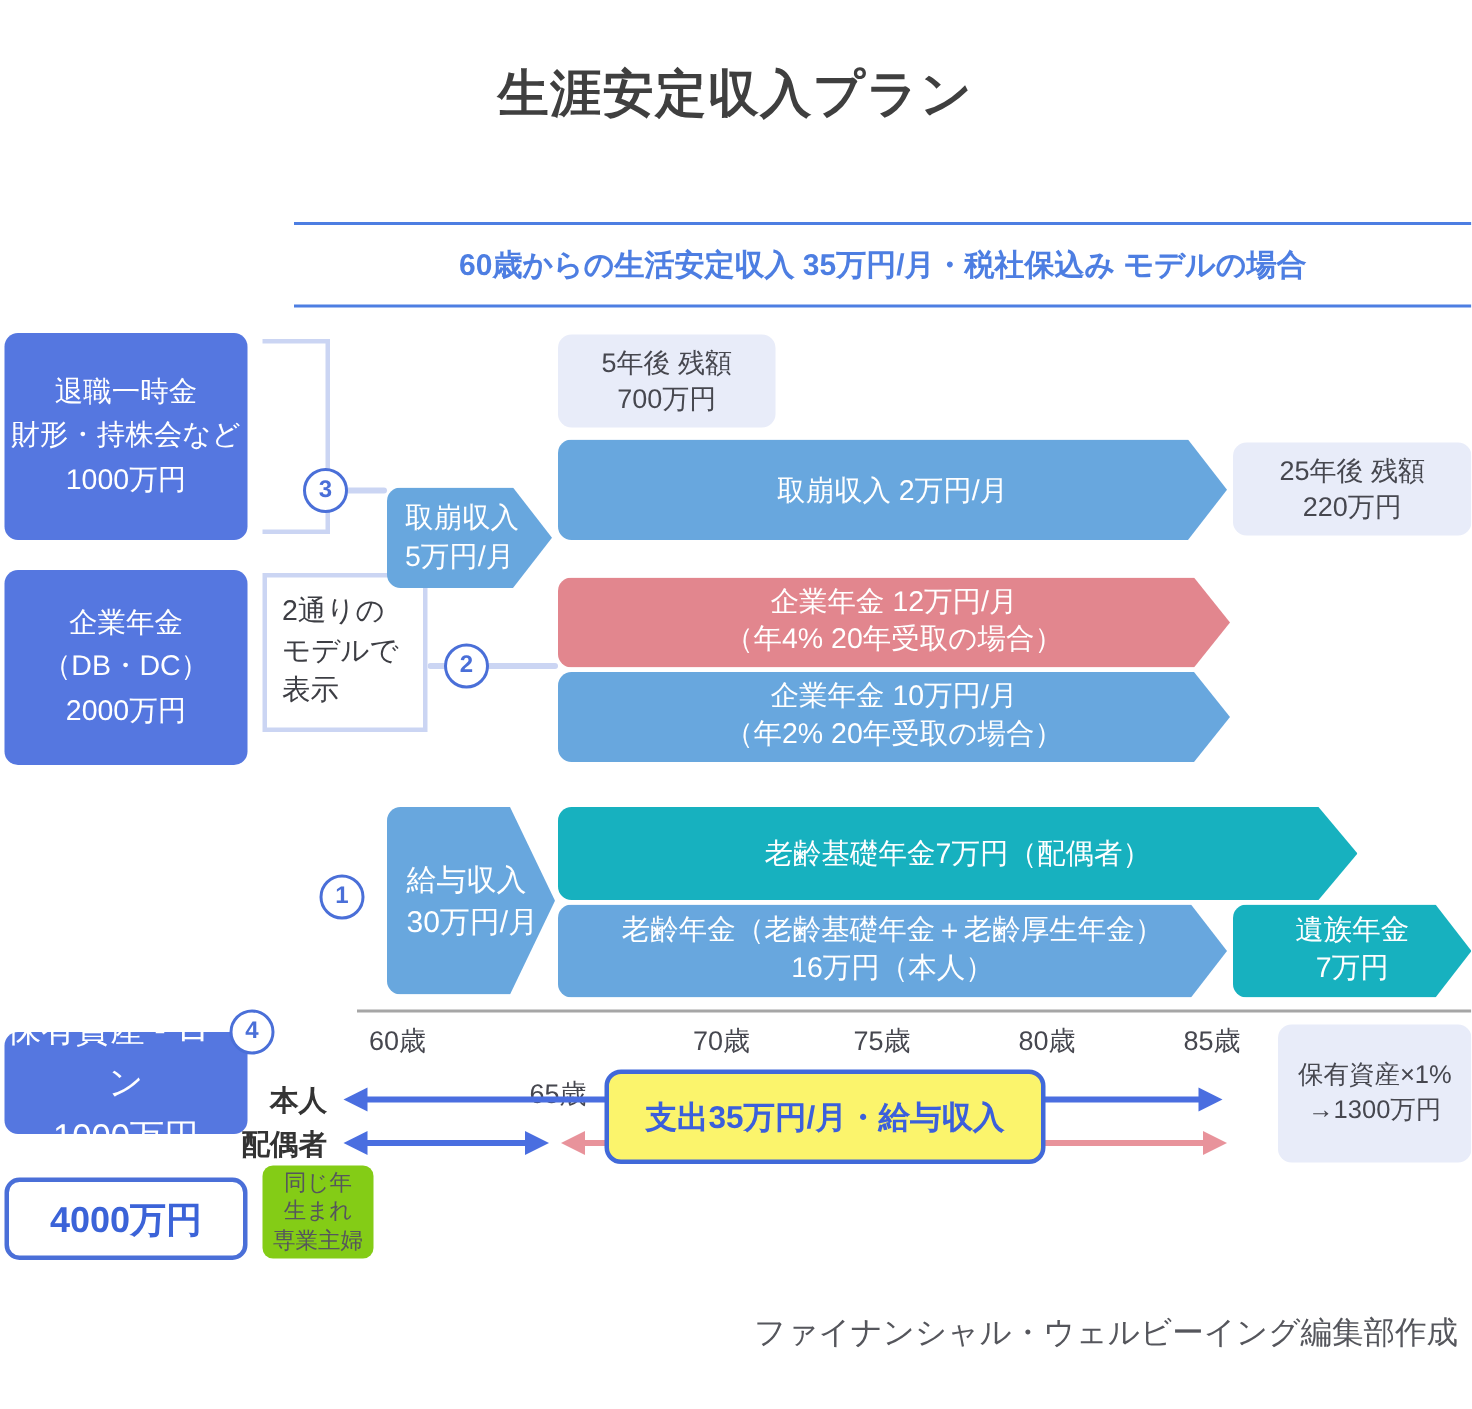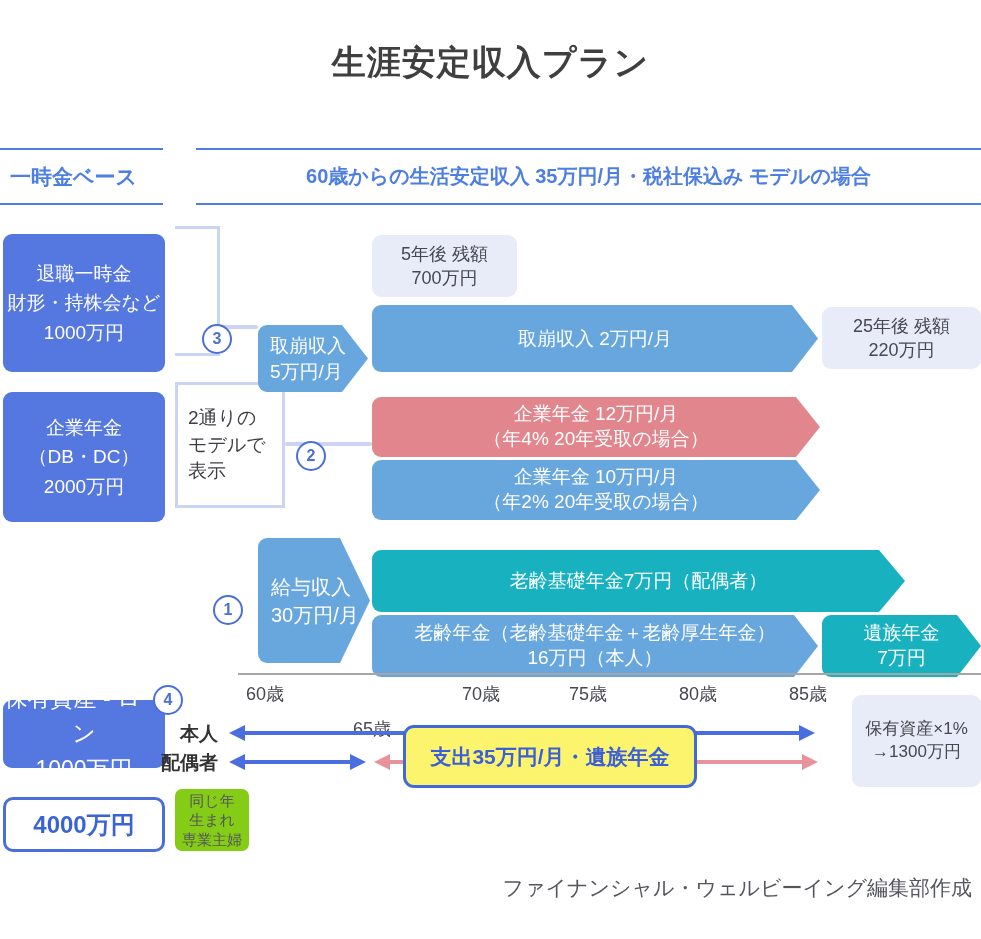--- a/index.html
+++ b/index.html
@@ -4,21 +4,21 @@
 <style>
   :root{
     --royal:#5577E0; --sky:#68A7DE; --teal:#17B1BF; --pink:#E2868E;
     --lav:#E8ECF9; --lavline:#CBD5F3; --accent:#4A6FD8; --hblue:#4D7EE2;
     --yellow:#FBF46C; --abl:#4A6EE0; --apk:#E8939B; --ink:#3F4046;
   }
   *{margin:0;padding:0;box-sizing:border-box;}
   body{background:#fff;font-family:"Liberation Sans","DejaVu Sans",sans-serif;}
   .stage{position:relative;width:981px;height:939px;background:#fff;overflow:hidden;}
   .abs{position:absolute;}
-  .flexc{display:flex;align-items:center;justify-content:center;text-align:center;margin-top:12px;}
+  .flexc{display:flex;align-items:center;justify-content:center;text-align:center;}
   .flexl{display:flex;flex-direction:column;justify-content:center;}
   .ml{white-space:pre-line;}
   .title{width:100%;top:40px;text-align:center;font-size:34px;font-weight:bold;color:#3F3F3F;letter-spacing:1px;}
   .hdr{border-top:2px solid var(--hblue);border-bottom:2px solid var(--hblue);
        color:var(--hblue);font-weight:bold;height:57px;display:flex;align-items:center;}
   .bluebox{background:var(--royal);color:#fff;border-radius:9px;font-size:19px;line-height:1.55;font-weight:500;}
   .lavbox{background:var(--lav);border-radius:9px;color:#46474F;font-size:18px;line-height:1.35;}
   .arr{color:#fff;border-radius:9px;
        clip-path:polygon(0 0,calc(100% - var(--tip)) 0,100% 50%,calc(100% - var(--tip)) 100%,0 100%);}
   .circle{width:30px;height:30px;border-radius:50%;background:#fff;border:2px solid var(--accent);
@@ -34,38 +34,37 @@
   .headR-pink{border-left:16px solid var(--apk);}
   .footer{font-size:21px;color:#55565C;}
 </style>
 </head>
 <body>
 
 <div class="stage">
 
   <div class="abs title">生涯安定収入プラン</div>
 
-  <div class="abs hdr" style="left:0;top:148px;width:163px;padding-left:10px;font-size:21px;">一時金ベース</div>
   <div class="abs hdr" style="left:196px;top:148px;width:785px;justify-content:center;font-size:20px;">60歳からの生活安定収入 35万円/月・税社保込み モデルの場合</div>
 
   <div class="abs bluebox flexc ml" style="left:3px;top:222px;width:162px;height:138px;">退職一時金
 財形・持株会など
 1000万円</div>
   <div class="abs bluebox flexc ml" style="left:3px;top:380px;width:162px;height:130px;">企業年金
 （DB・DC）
 2000万円</div>
   <div class="abs bluebox flexc ml" style="left:3px;top:688px;width:162px;height:68px;font-size:23px;">保有資産 - ローン
 1000万円</div>
   <div class="abs flexc" style="left:3px;top:785px;width:162px;height:55px;background:#fff;border:3px solid var(--accent);border-radius:10px;color:#3B63D8;font-size:24px;font-weight:bold;">4000万円</div>
 
   <div class="abs" style="left:175px;top:226px;width:45px;height:130px;border:3px solid var(--lavline);border-left:none;"></div>
   <div class="abs connline" style="left:220px;top:325px;width:38px;"></div>
   <div class="abs connline" style="left:285px;top:442px;width:87px;"></div>
 
-  <div class="abs flexl ml" style="left:175px;top:382px;width:110px;height:126px;background:#fff;border:3px solid var(--lavline);padding-left:10px;font-size:19px;color:#3D3E44;line-height:1.4;">2通りの
+  <div class="abs flexl ml" style="left:175px;top:382px;width:110px;height:106px;background:#fff;border:3px solid var(--lavline);padding-left:10px;font-size:19px;color:#3D3E44;line-height:1.4;">2通りの
 モデルで
 表示</div>
 
   <div class="abs circle flexc" style="left:202px;top:312px;">3</div>
   <div class="abs circle flexc" style="left:296px;top:429px;">2</div>
   <div class="abs circle flexc" style="left:213px;top:583px;">1</div>
   <div class="abs circle flexc" style="left:153px;top:673px;">4</div>
 
   <div class="abs lavbox flexc ml" style="left:372px;top:223px;width:145px;height:62px;">5年後 残額
 700万円</div>
@@ -109,21 +108,21 @@
     <div class="abs hline" style="left:240px;top:760px;width:112px;background:var(--abl);"></div>
     <div class="abs head headL-blue" style="left:229px;top:754px;"></div>
     <div class="abs head headR-blue" style="left:350px;top:754px;"></div>
   </div>
   <div>
     <div class="abs hline" style="left:388px;top:760px;width:417px;background:var(--apk);"></div>
     <div class="abs head headL-pink" style="left:374px;top:754px;"></div>
     <div class="abs head headR-pink" style="left:802px;top:754px;"></div>
   </div>
 
-  <div class="abs flexc" style="left:403px;top:713px;width:294px;height:63px;background:var(--yellow);border:3px solid #4169D9;border-radius:11px;color:#3B5FDB;font-size:21px;font-weight:bold;z-index:6;">支出35万円/月・遺族年金</div>
+  <div class="abs flexc" style="left:403px;top:713px;width:294px;height:63px;background:var(--yellow);border:3px solid #4169D9;border-radius:11px;color:#3B5FDB;font-size:21px;font-weight:bold;z-index:6;">支出35万円/月・給与収入</div>
 
   <div class="abs lavbox flexc ml" style="left:852px;top:683px;width:129px;height:92px;font-size:17px;">保有資産×1%
 →1300万円</div>
 
   <div class="abs flexc ml" style="left:175px;top:777px;width:74px;height:62px;background:#84cc16;border-radius:7px;color:#55565C;font-size:15px;line-height:1.3;">同じ年
 生まれ
 専業主婦</div>
 
   <div class="abs footer" style="right:9px;top:874px;">ファイナンシャル・ウェルビーイング編集部作成</div>
 

